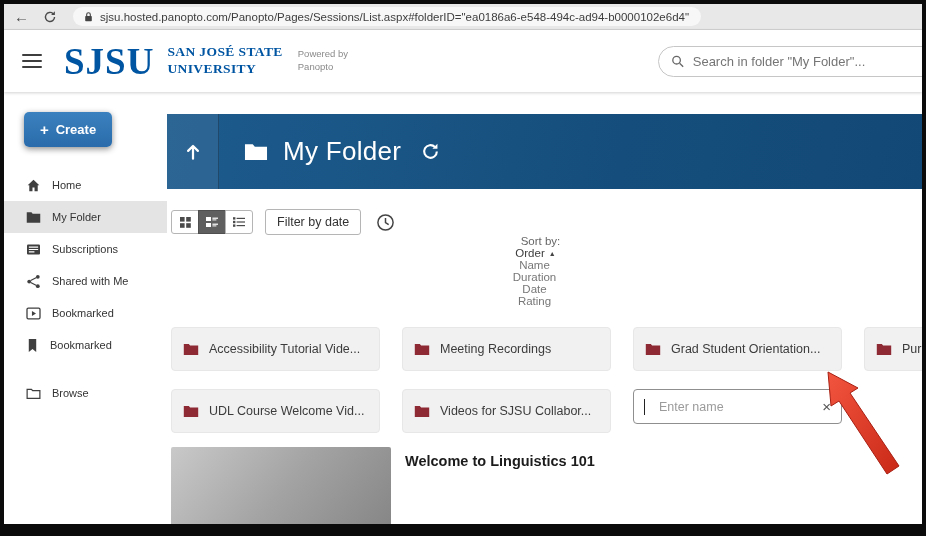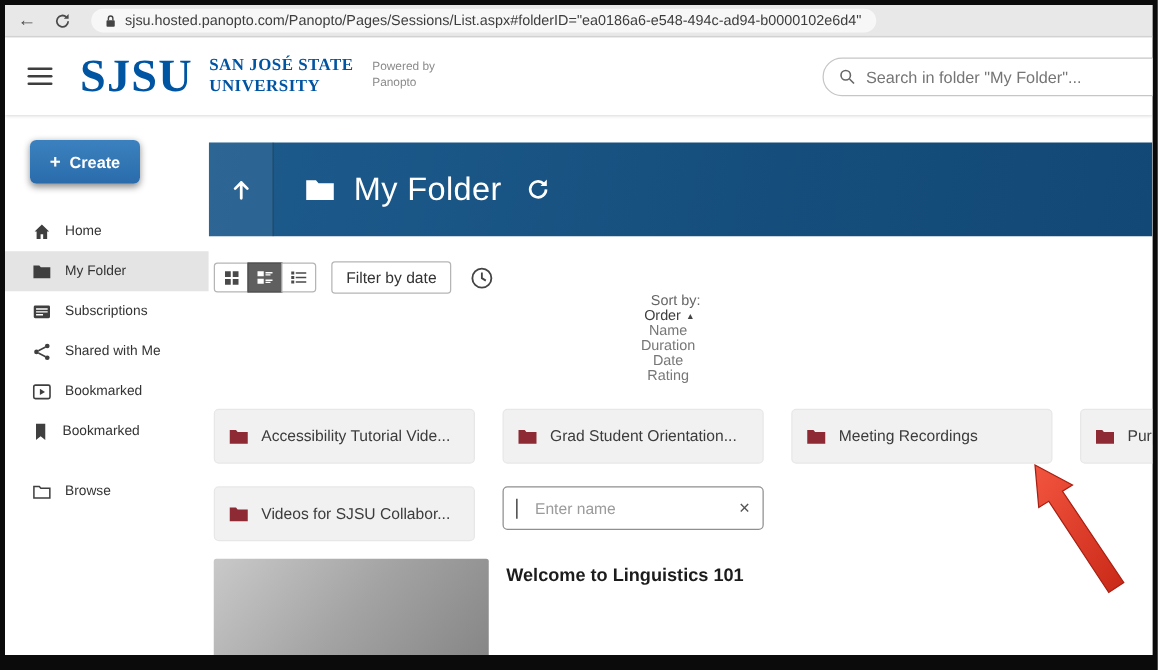--- a/index.html
+++ b/index.html
@@ -273,37 +273,43 @@
             <div class="card">
               <svg width="16" height="13" viewBox="0 0 16 13">
                   <path d="M.8 1h5l1.3 1.6h8.1V12H.8Z" fill="#8d2a33"></path>
                 </svg>
               <span>Accessibility Tutorial Vide...</span>
             </div>
             <div class="card">
               <svg width="16" height="13" viewBox="0 0 16 13">
                   <path d="M.8 1h5l1.3 1.6h8.1V12H.8Z" fill="#8d2a33"></path>
                 </svg>
+              <span>Meeting Recordings</span>
+            </div>
+            <div class="card">
+              <svg width="16" height="13" viewBox="0 0 16 13">
+                  <path d="M.8 1h5l1.3 1.6h8.1V12H.8Z" fill="#8d2a33"></path>
+                </svg>
               <span>Grad Student Orientation...</span>
             </div>
             <div class="card">
               <svg width="16" height="13" viewBox="0 0 16 13">
                   <path d="M.8 1h5l1.3 1.6h8.1V12H.8Z" fill="#8d2a33"></path>
                 </svg>
-              <span>Meeting Recordings</span>
-            </div>
-            <div class="card">
-              <svg width="16" height="13" viewBox="0 0 16 13">
-                  <path d="M.8 1h5l1.3 1.6h8.1V12H.8Z" fill="#8d2a33"></path>
-                </svg>
               <span>Purp</span>
             </div>
           </div>
 
           <div class="cards-row row2">
+            <div class="card">
+              <svg width="16" height="13" viewBox="0 0 16 13">
+                  <path d="M.8 1h5l1.3 1.6h8.1V12H.8Z" fill="#8d2a33"></path>
+                </svg>
+              <span>UDL Course Welcome Vid...</span>
+            </div>
             <div class="card">
               <svg width="16" height="13" viewBox="0 0 16 13">
                   <path d="M.8 1h5l1.3 1.6h8.1V12H.8Z" fill="#8d2a33"></path>
                 </svg>
               <span>Videos for SJSU Collabor...</span>
             </div>
             <div class="name-input-wrap">
               <span class="caret"></span>
               <input type="text" placeholder="Enter name" style="">
               <span class="clear-x">×</span>

